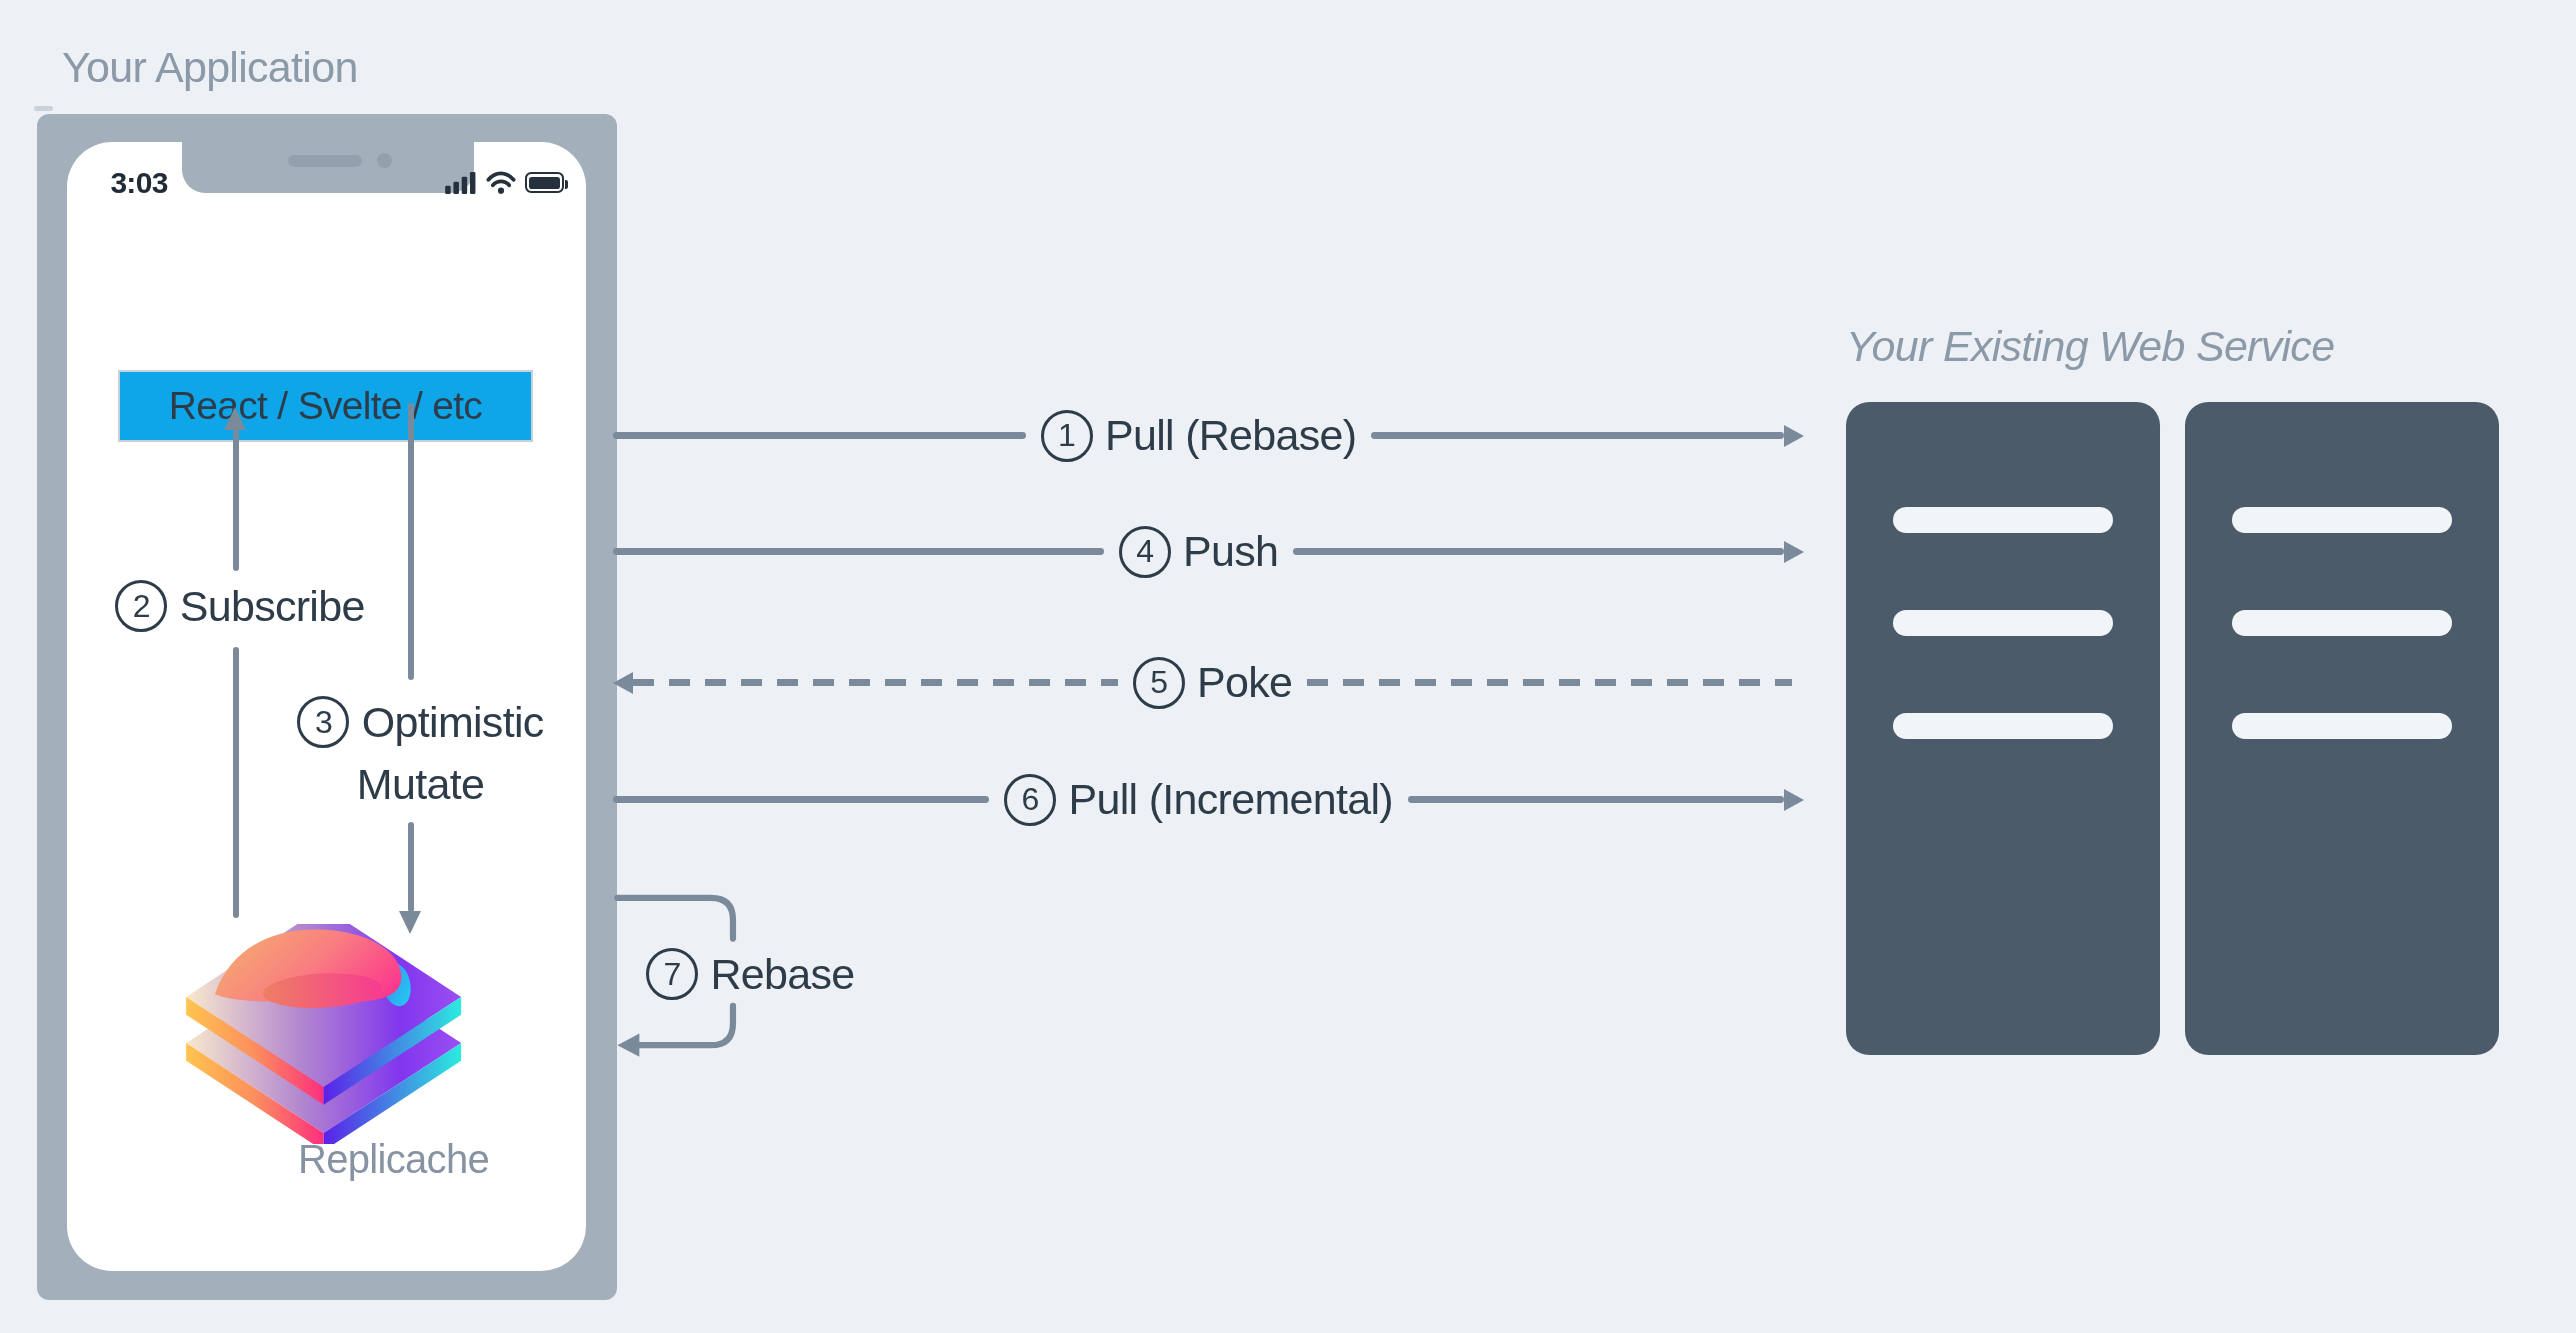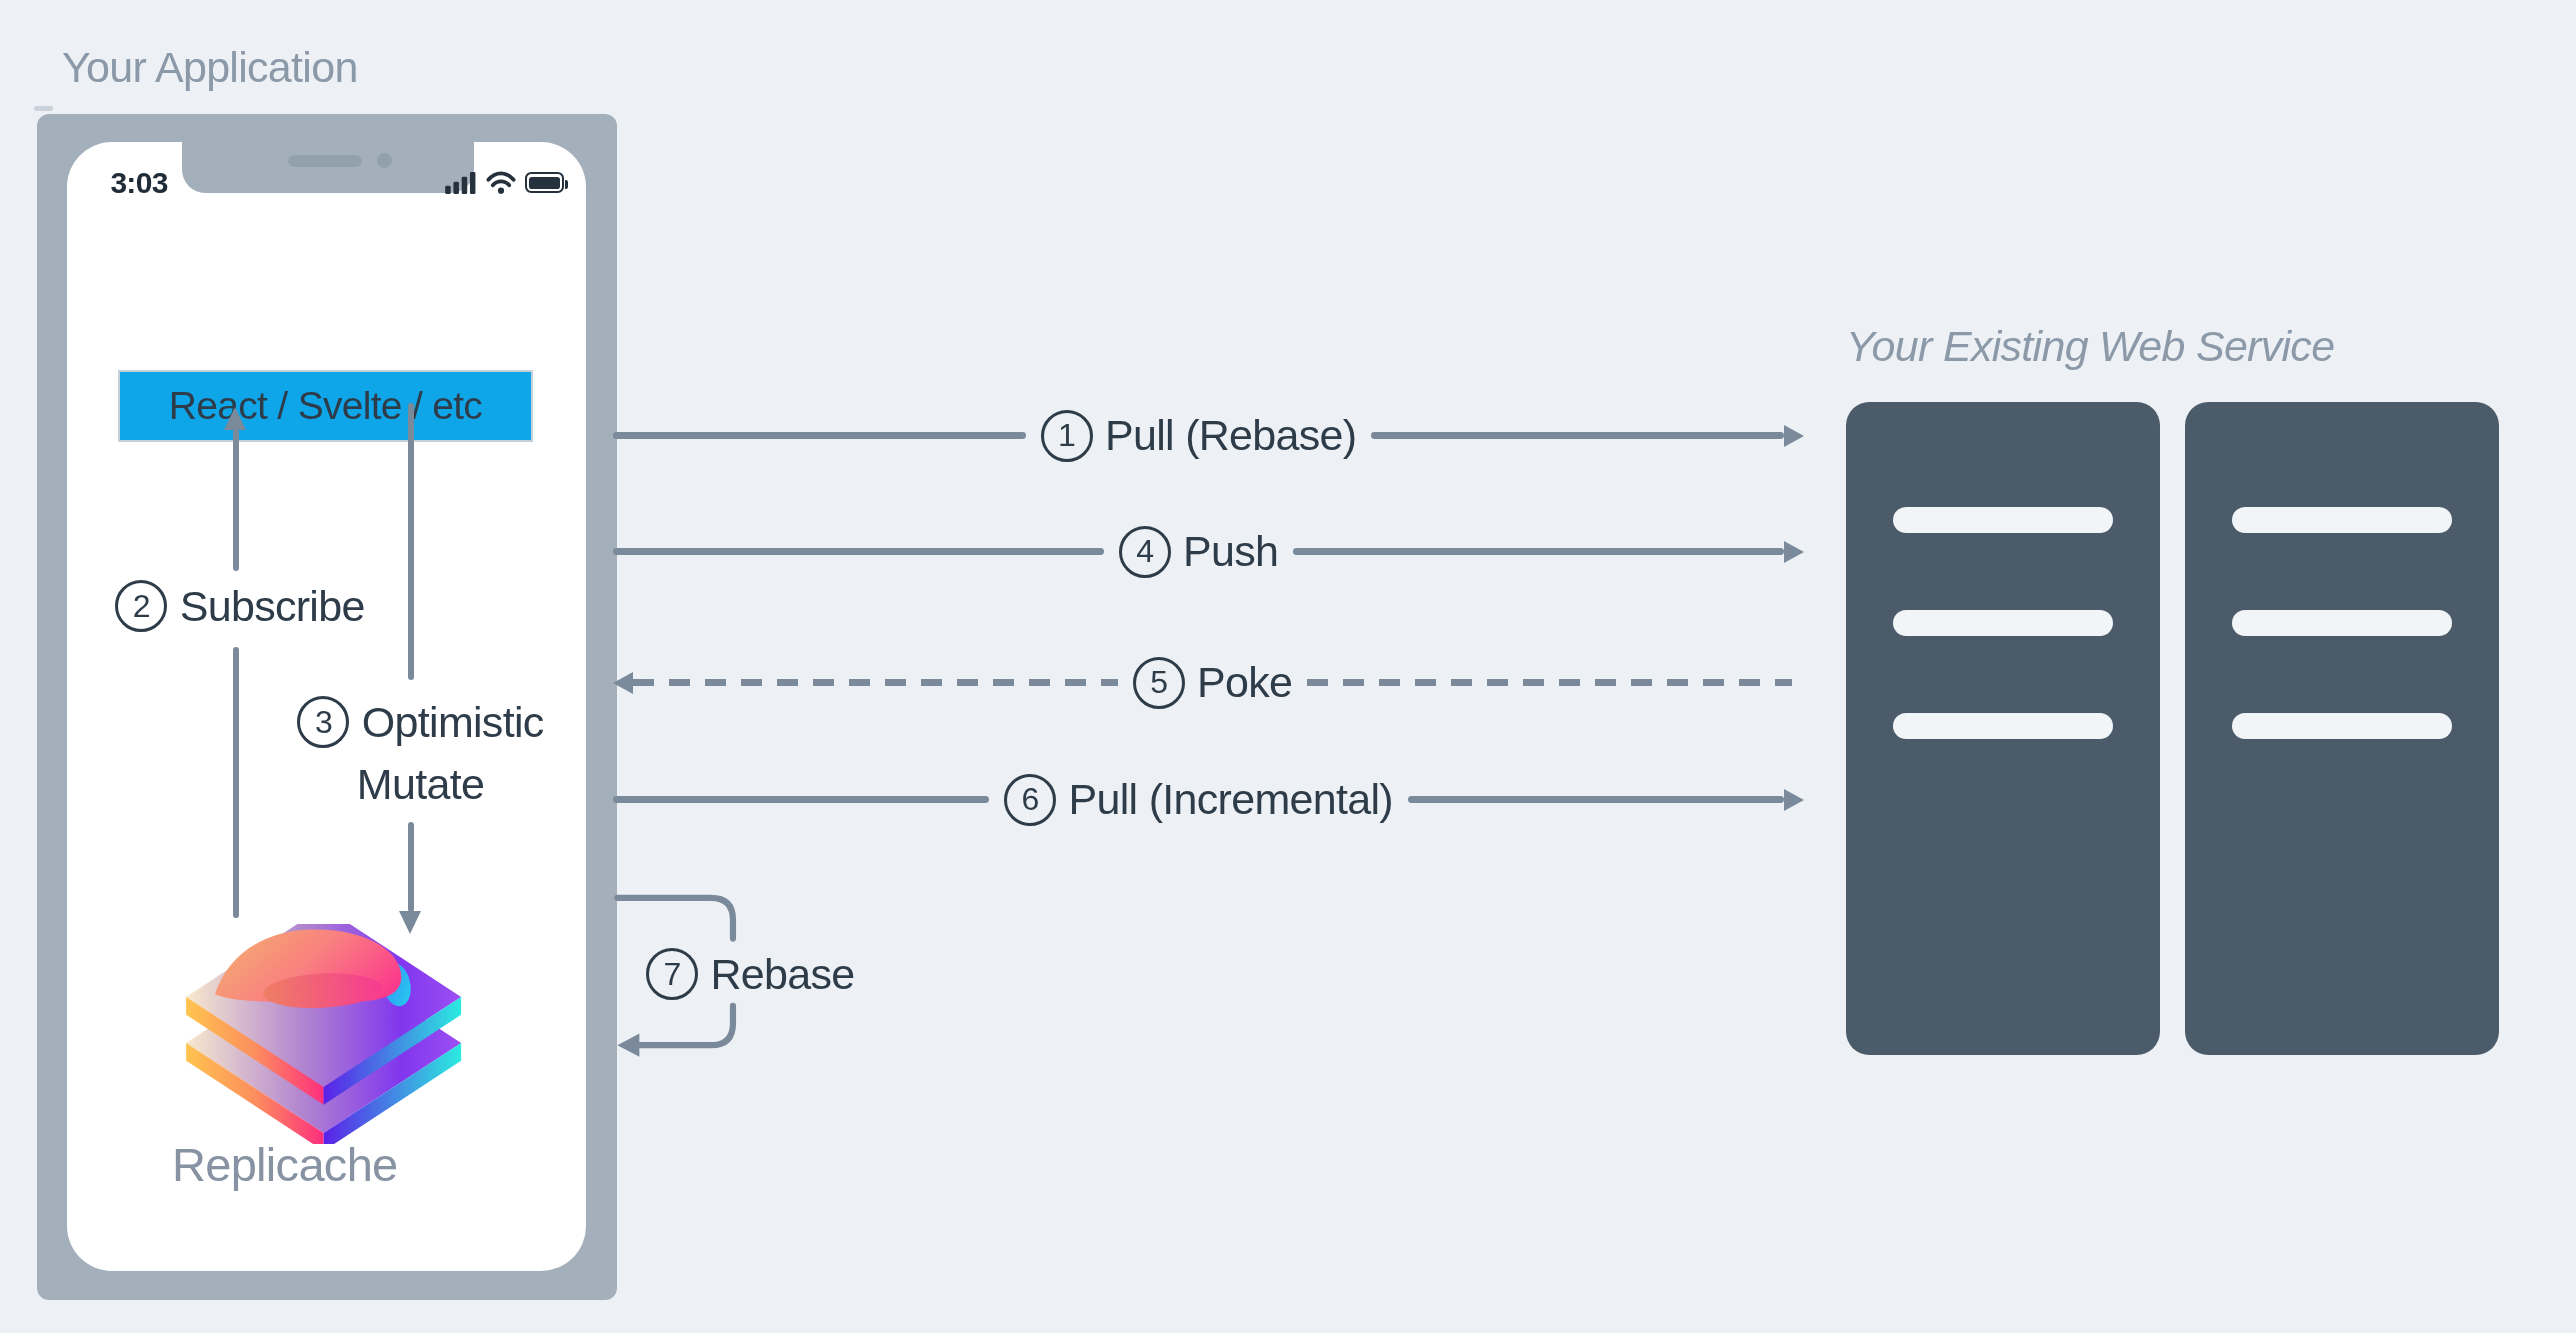--- a/index.html
+++ b/index.html
@@ -101,22 +101,22 @@
     background:#4b5b69;border-radius:23.4px;
   }
   .slot{
     position:absolute;left:47px;width:220px;height:26px;
     background:#f2f5f8;border-radius:13px;
   }
   .slot.s1{top:105px;} .slot.s2{top:208px;} .slot.s3{top:311px;}
   
   .corner-dash{position:absolute;left:34px;top:106px;width:19.3px;height:4.8px;background:#c9d2db;border-radius:2.8px;}
   .caption{
-    position:absolute;left:135px;top:1023px;width:317px;text-align:left;
-    font-size:47px;color:#8793a3;letter-spacing:-0.7px;
+    position:absolute;left:135px;top:1023px;width:317px;text-align:right;
+    font-size:40px;color:#8793a3;letter-spacing:-0.7px;
   }
 </style>
 </head>
 <body>
 
 <div>
 
   <div class="corner-dash"></div>
 
   <div class="big-title" style="left:62px;top:43px;width:524px;">Your Application</div>

